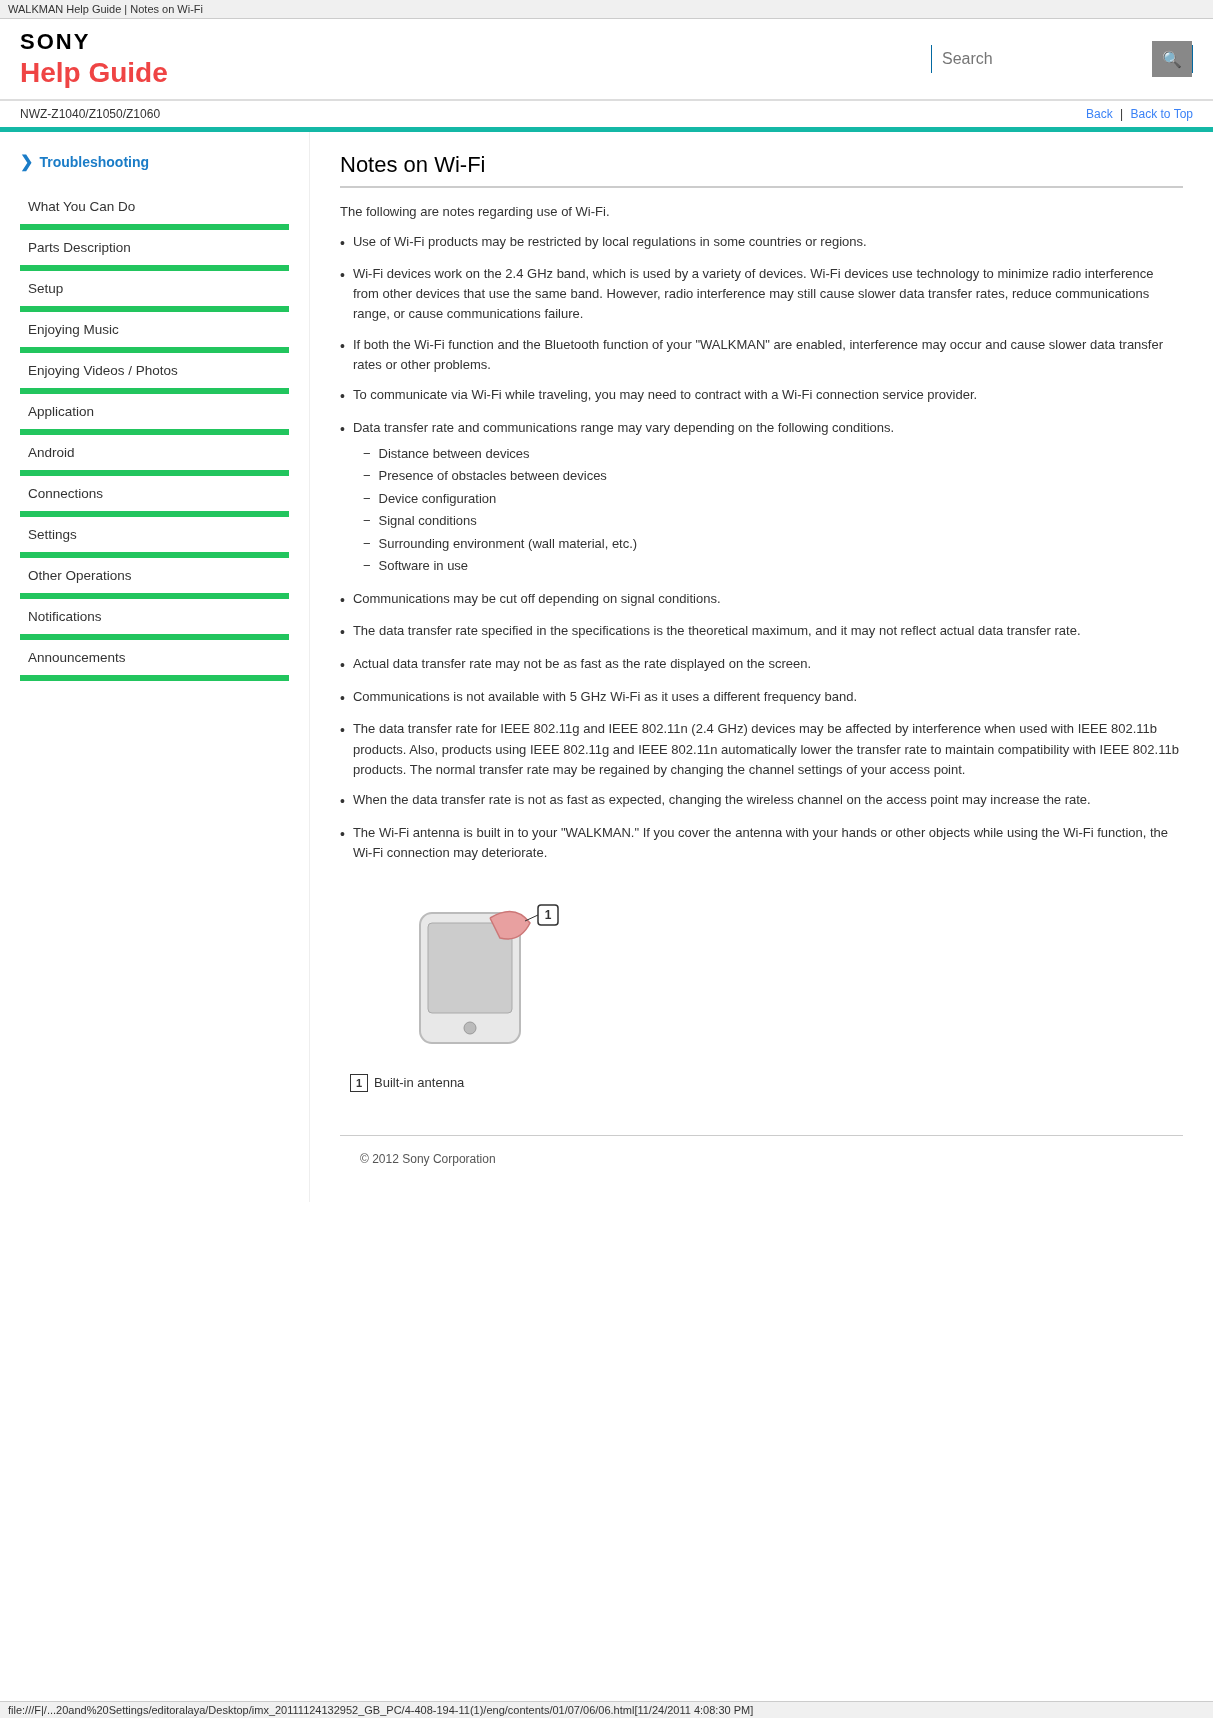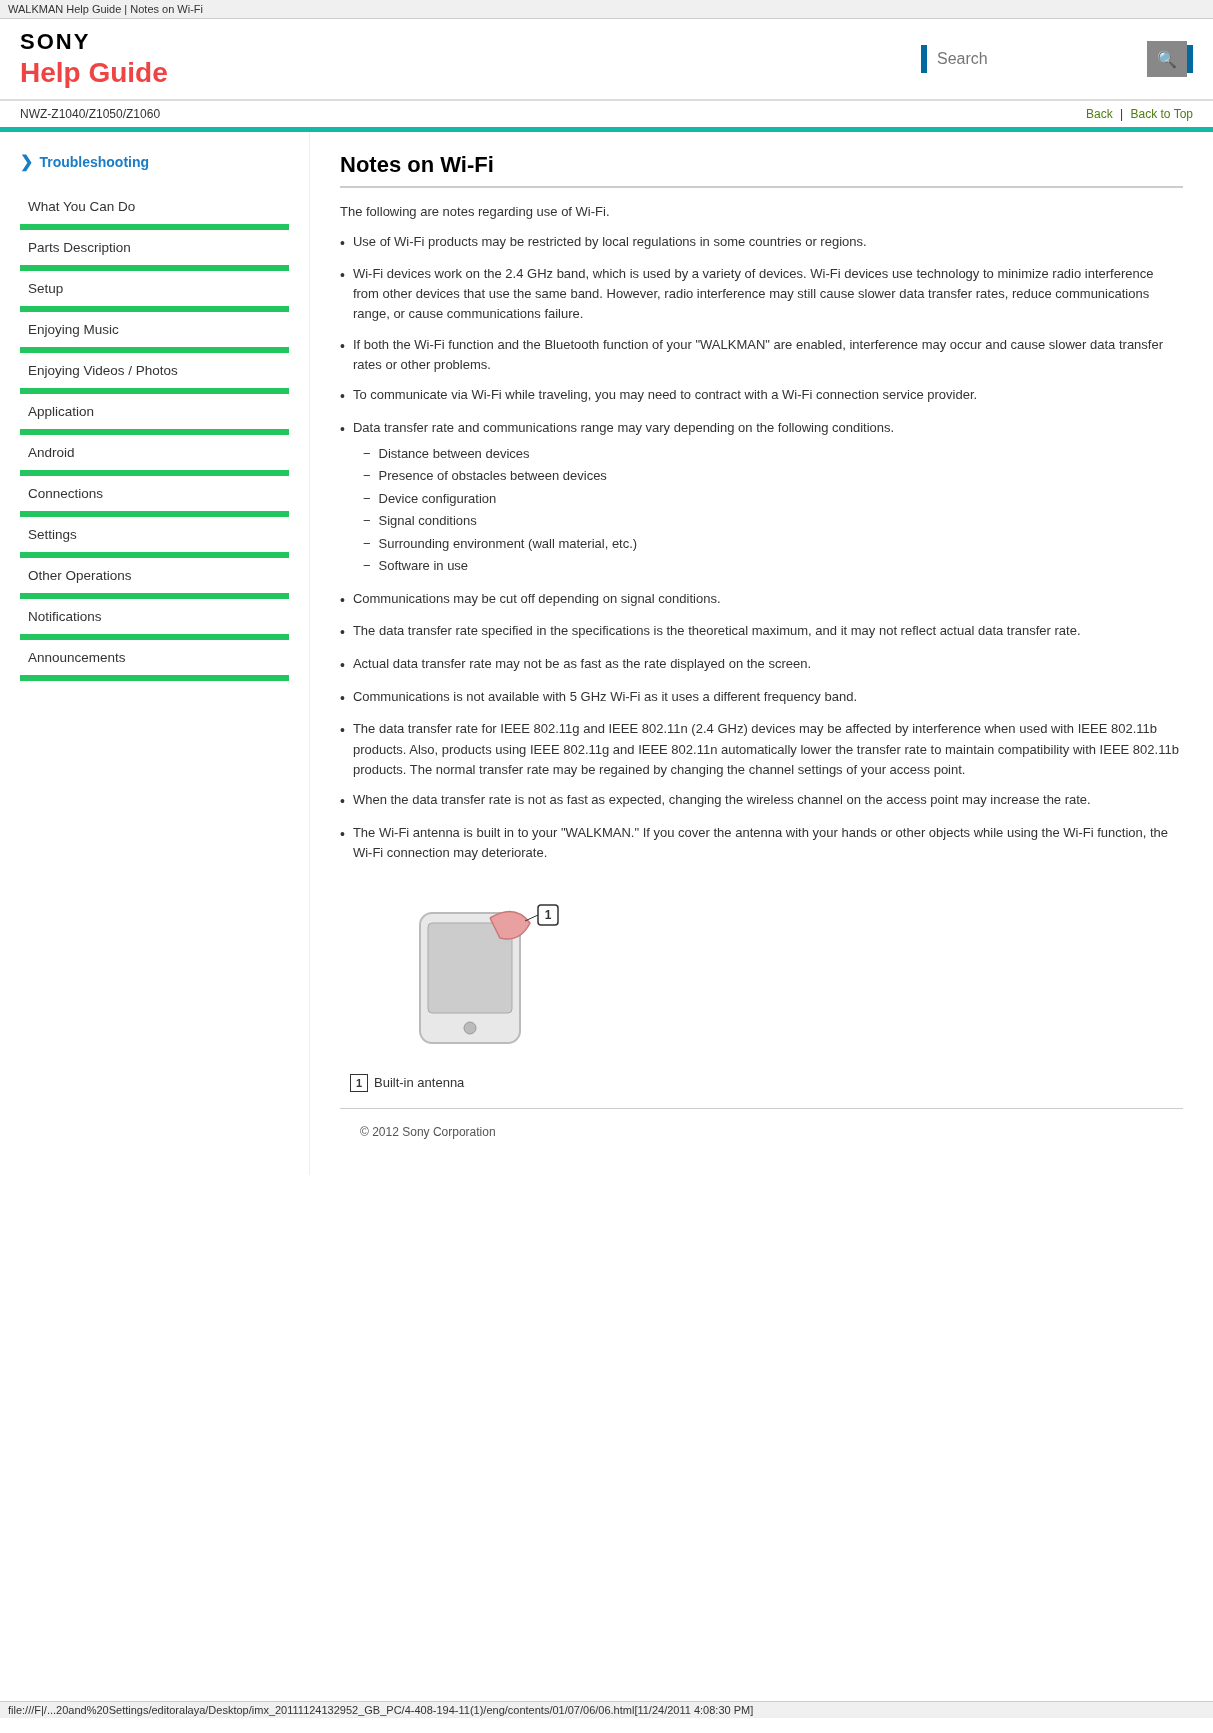--- a/index.html
+++ b/index.html
@@ -34,21 +34,21 @@
     }
     .help-guide-title {
       font-size: 28px;
       font-weight: bold;
       color: #ef4444;
       margin-top: 2px;
     }
     .search-box {
       display: flex;
       align-items: center;
-      border: 6px solid #0369a1;
+      border: 1px solid #0369a1;
       height: 28px;
     }
     .search-input {
       border: none;
       outline: none;
       padding: 0 10px;
       font-size: 16px;
       color: #999;
       width: 220px;
       height: 34px;
@@ -75,21 +75,21 @@
       border-bottom: 5px solid #14b8a6;
     }
     .model-number {
       font-size: 12px;
       color: #333;
     }
     .nav-links {
       font-size: 12px;
     }
     .nav-links a {
-      color: #4d7c0f;
+      color: #3b82f6;
       text-decoration: none;
     }
     .nav-links .separator { margin: 0 4px; color: #333; }
     .main-container {
       display: flex;
       padding: 0;
     }
     .sidebar {
       width: 310px;
       min-width: 310px;
@@ -131,21 +131,21 @@
       text-decoration: none;
       color: #333;
       font-size: 13.5px;
     }
     .content {
       flex: 1;
       padding: 20px 30px;
     }
     .content-title {
       font-size: 22px;
-      font-weight: bold;
+      font-weight: normal;
       color: #000;
       margin-bottom: 14px;
       border-bottom: 2px solid #ccc;
       padding-bottom: 8px;
     }
     .intro-text {
       margin-bottom: 10px;
       font-size: 13px;
       line-height: 1.5;
     }
@@ -205,21 +205,21 @@
       align-items: center;
       justify-content: center;
       border: 1px solid #333;
       width: 18px;
       height: 18px;
       font-size: 11px;
       font-weight: bold;
       flex-shrink: 0;
     }
     .footer {
-      margin-top: 16px;
+      margin-top: 43px;
       padding: 16px 20px;
       border-top: 1px solid #ccc;
       font-size: 12px;
       color: #555;
     }
     .status-bar {
       background: #f0f0f0;
       padding: 2px 8px;
       font-size: 11px;
       color: #333;

